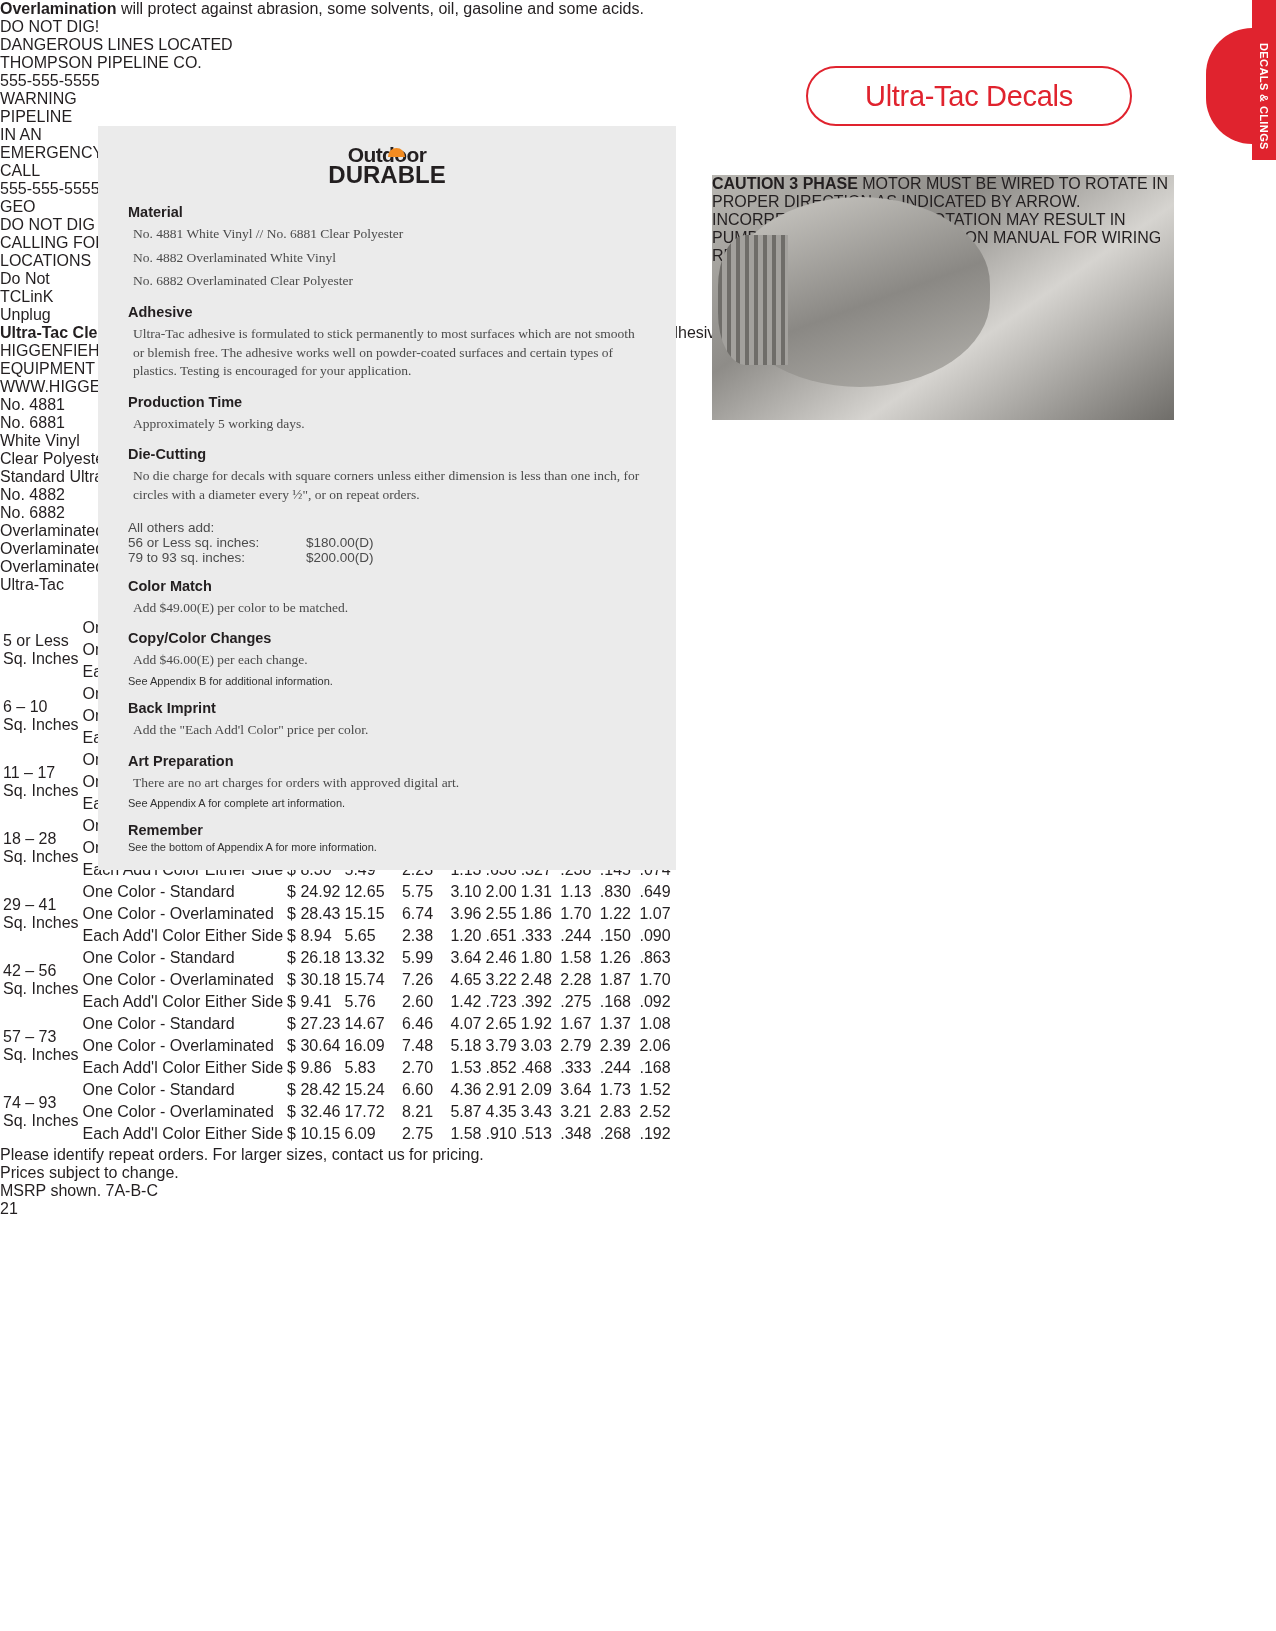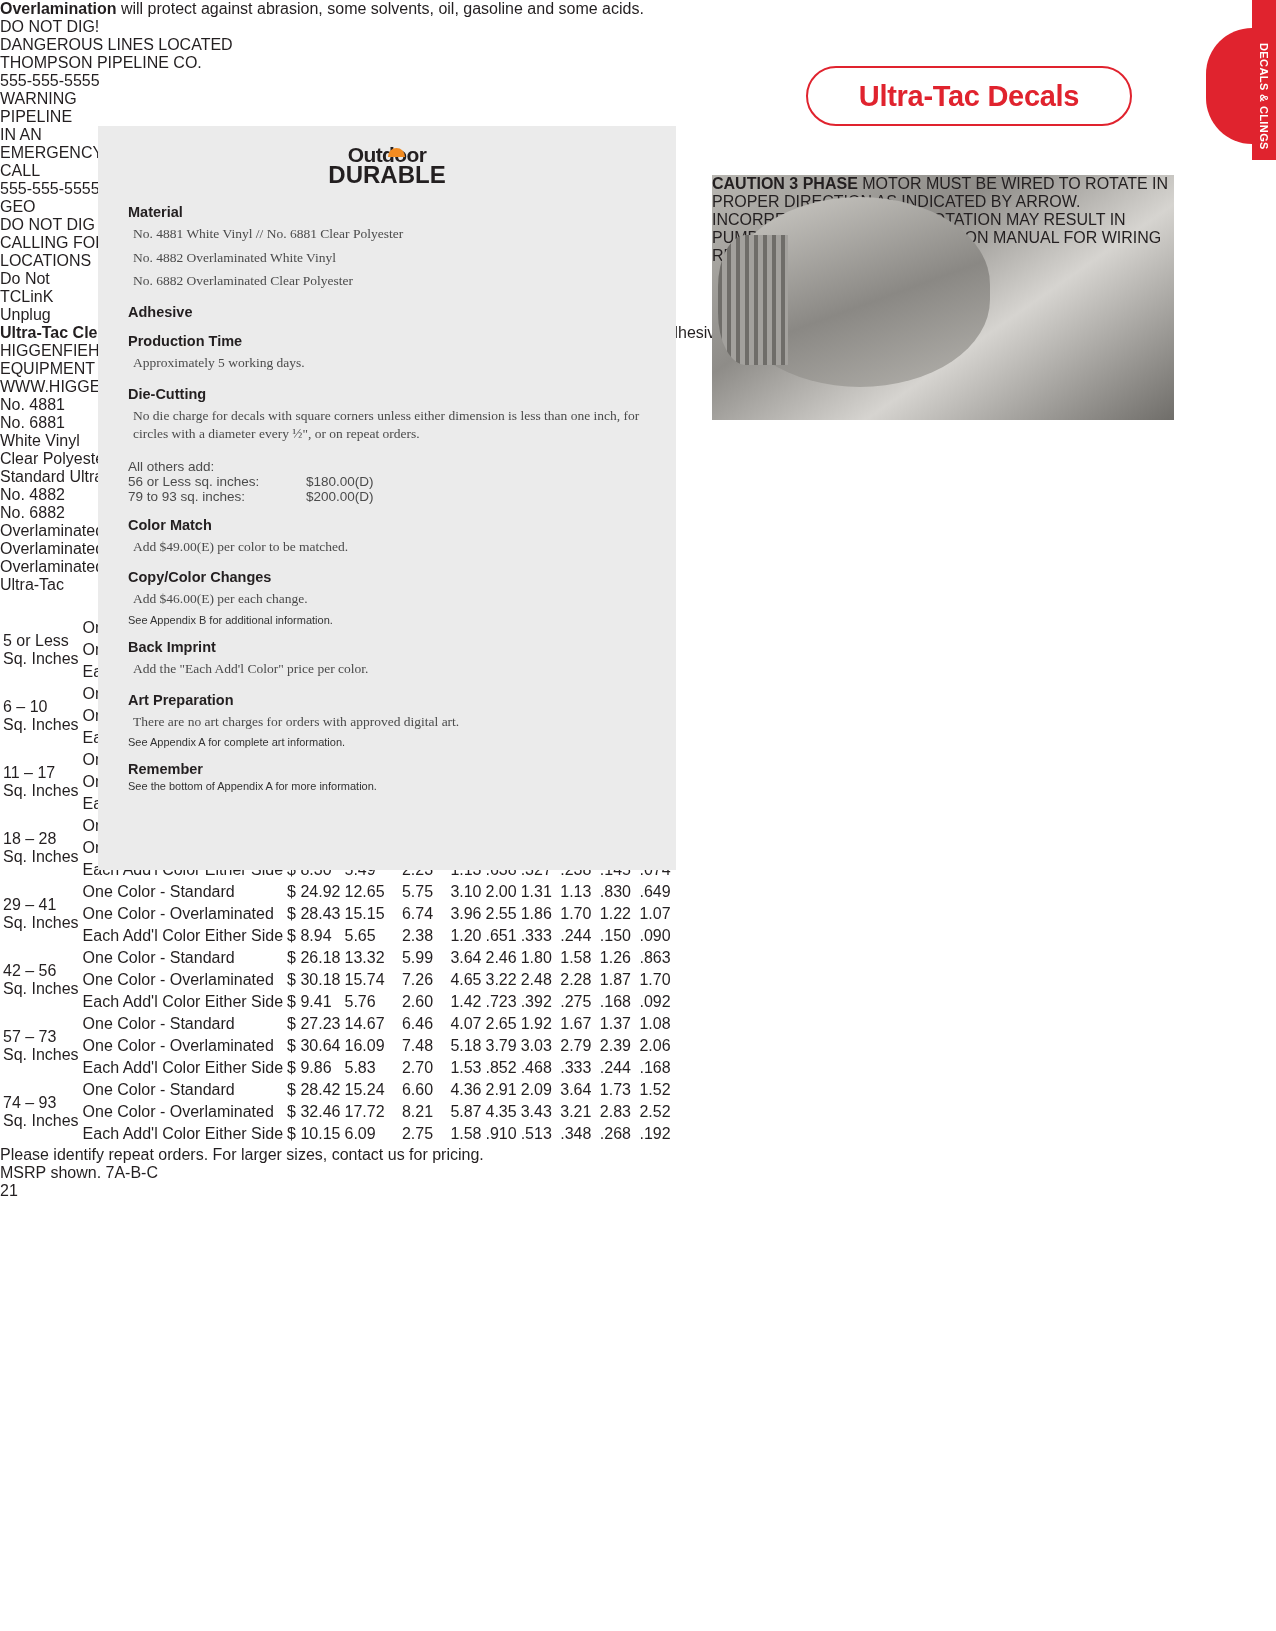--- a/index.html
+++ b/index.html
@@ -24,21 +24,21 @@
     display:flex;align-items:center;justify-content:center;
     font-family:"Liberation Sans", sans-serif;
   }
   
   #title-pill{
     position:absolute;left:806px;top:66px;width:322px;height:56px;
     border:2px solid #e0232e;border-radius:30px;background:#fff;
     display:flex;align-items:center;justify-content:center;
   }
   #title-pill span{
-    color:#e0232e;font-size:29px;font-weight:bold;letter-spacing:-.3px;
+    color:#e0232e;font-size:29px;font-weight:normal;letter-spacing:-.3px;
   }
   
   #info-panel{
     position:absolute;left:98px;top:126px;width:578px;height:744px;
     background:#ebebeb;
   }
   #outdoor-logo{
     position:absolute;left:0;right:0;top:18px;text-align:center;
     line-height:1;
   }
@@ -267,20 +267,21 @@
   </div>
 
   <div class="panel-body">
 
     <div class="sec-h first">Material</div>
     <p class="sec-p">No. 4881 White Vinyl   //   No. 6881 Clear Polyester</p>
     <p class="sec-p">No. 4882 Overlaminated White Vinyl</p>
     <p class="sec-p">No. 6882 Overlaminated Clear Polyester</p>
 
     <div class="sec-h">Adhesive</div>
+    <p class="sec-p">Ultra-Tac adhesive is formulated to stick permanently to most surfaces which are not smooth or blemish free. The adhesive works well on powder-coated surfaces and certain types of plastics. Testing is encouraged for your application.</p>
 
     <div class="sec-h">Production Time</div>
     <p class="sec-p">Approximately 5 working days.</p>
 
     <div class="sec-h">Die-Cutting</div>
     <p class="sec-p">No die charge for decals with square corners unless either dimension is less than one inch, for circles with a diameter every ½", or on repeat orders.</p>
 
     <div class="price-rows">
       <div style="margin-top:9px">All others add:</div>
       <div class="pr">
@@ -751,19 +752,20 @@
         <td class="num">.268</td>
         <td class="num">.192</td>
       </tr>
     </tbody>
 </table>
 
 <div id="table-bottom-rule"></div>
 
 <div id="footnotes">
   <div class="f1">Please identify repeat orders. For larger sizes, contact us for pricing.</div>
+  <div class="f2">Prices subject to change.</div>
   <div class="f3">
     <span>MSRP shown.</span>
     <span class="code">7A-B-C</span>
   </div>
 </div>
 
 <div id="page-num">21</div>
 
 </body></html>

